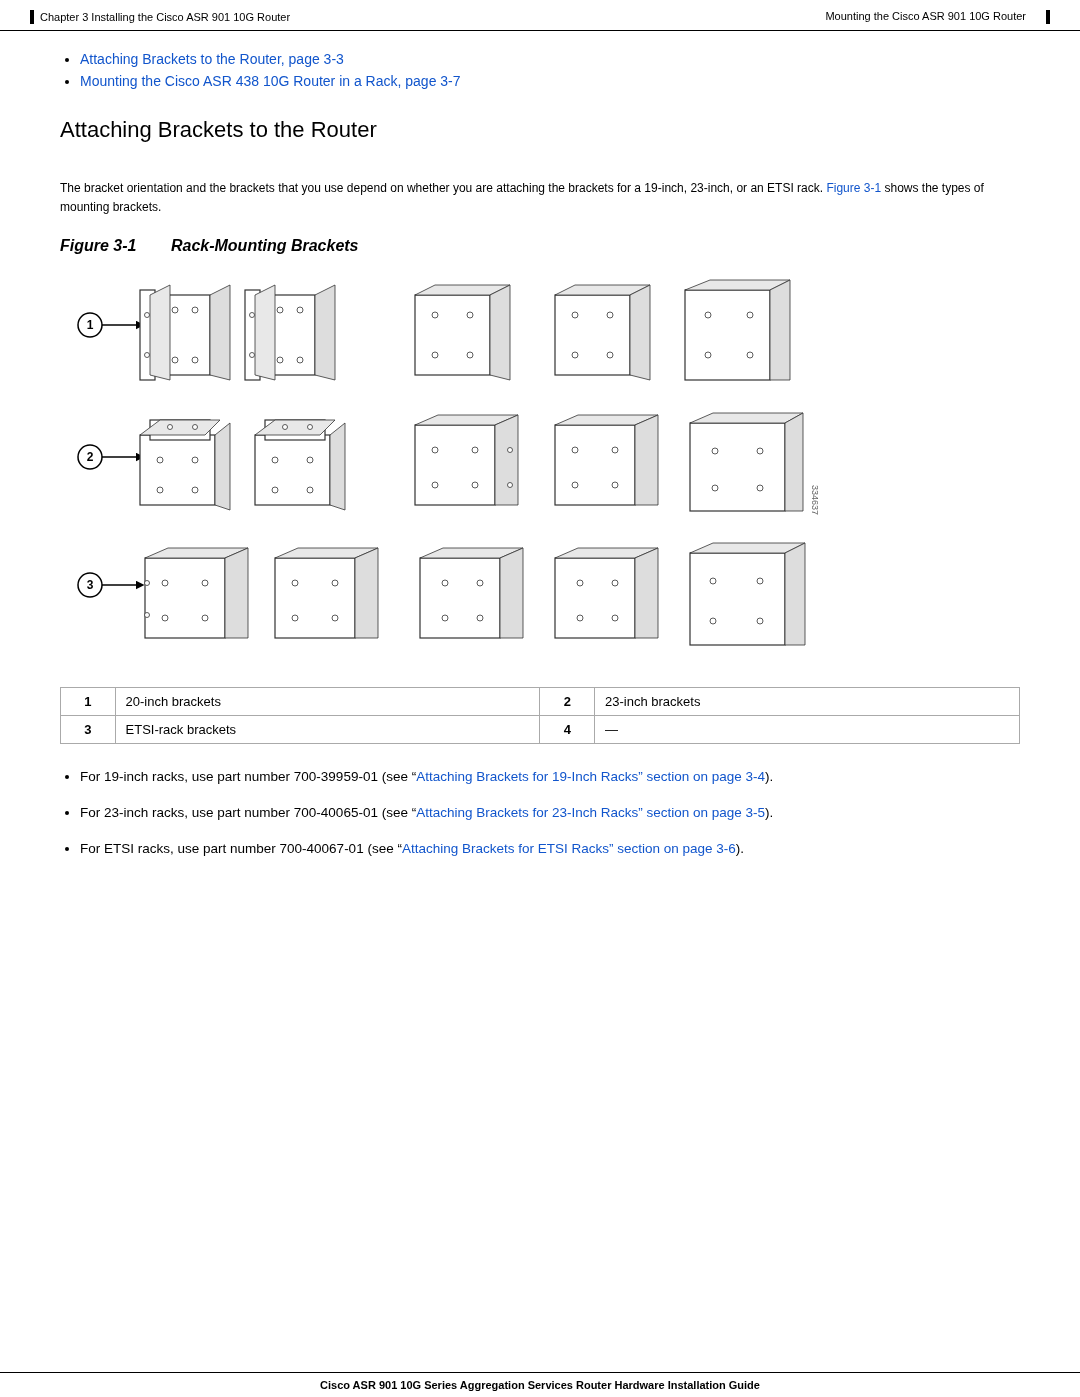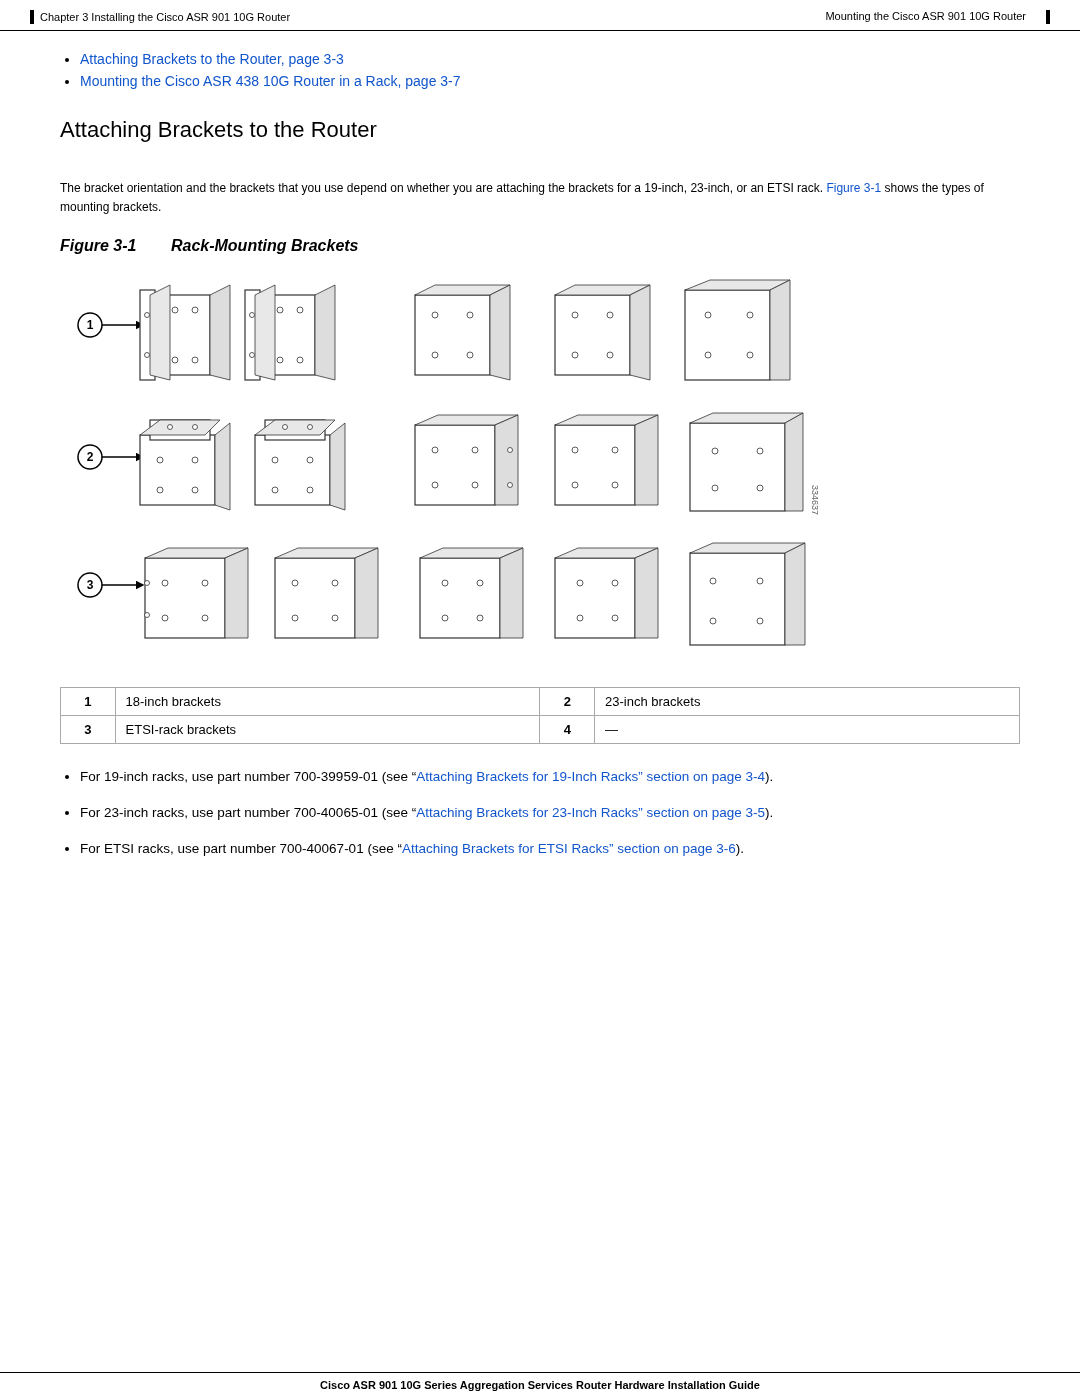--- a/index.html
+++ b/index.html
@@ -413,21 +413,21 @@
           </marker>
         </defs>
       </svg>
     </div>
   </div>
 
   <table class="bracket-table">
     <tbody>
       <tr>
         <td class="num-cell"><strong>1</strong></td>
-        <td class="label-cell">18-inch brackets</td>
+        <td class="label-cell">20-inch brackets</td>
         <td class="num-cell"><strong>2</strong></td>
         <td class="label-cell">23-inch brackets</td>
       </tr>
       <tr>
         <td class="num-cell"><strong>3</strong></td>
         <td class="label-cell">ETSI-rack brackets</td>
         <td class="num-cell"><strong>4</strong></td>
         <td class="label-cell">—</td>
       </tr>
     </tbody>

